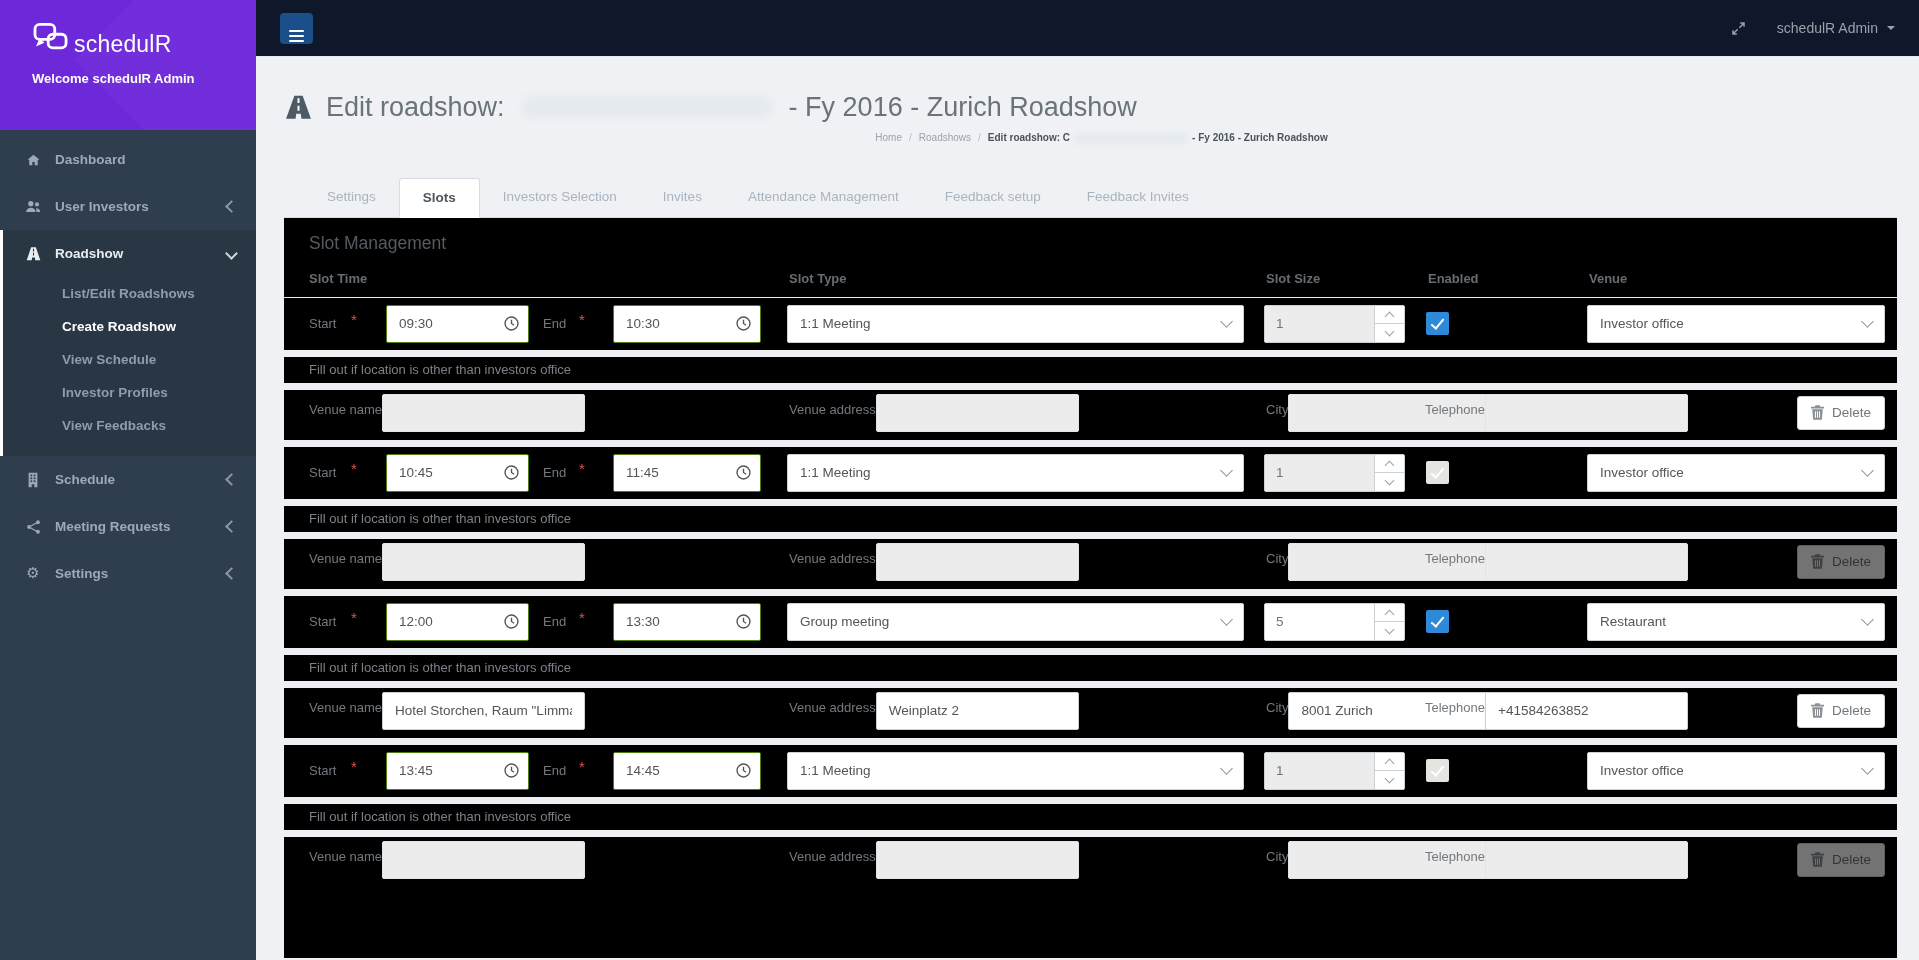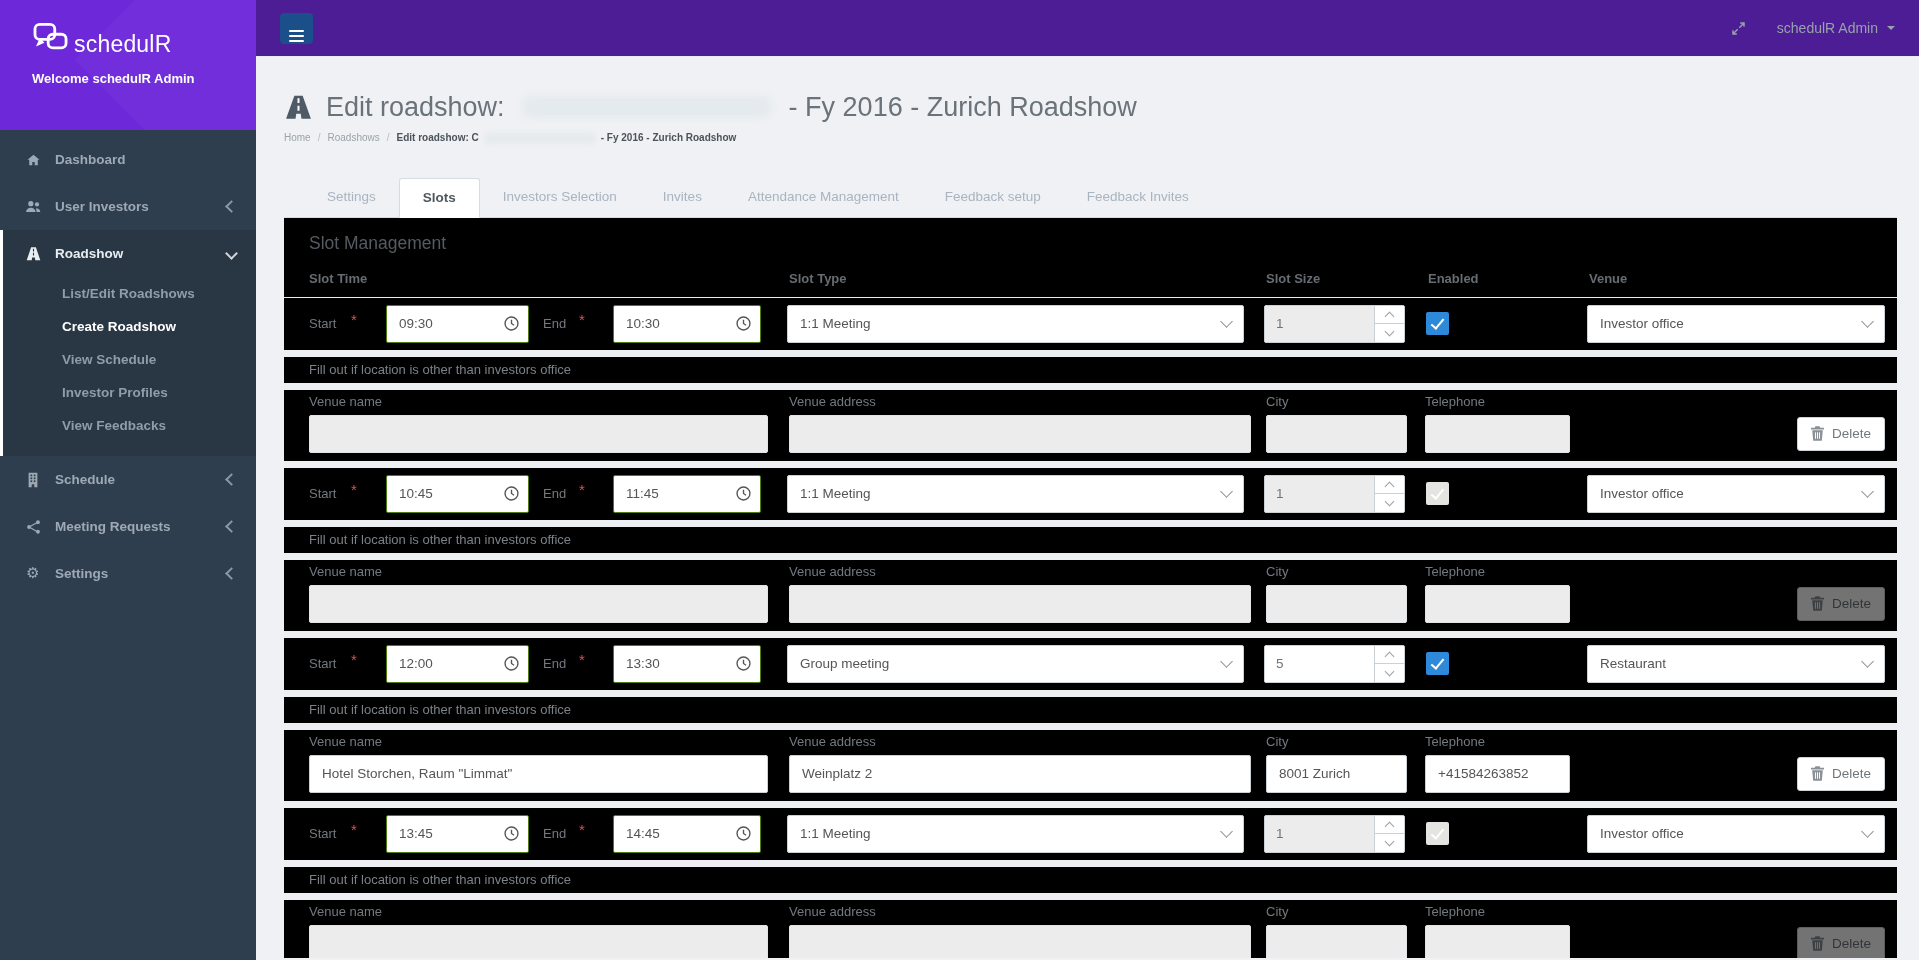--- a/index.html
+++ b/index.html
@@ -25,33 +25,33 @@
   .nav-group.active .nav-item{padding-left:21px;color:#e8edf1;}
   .nav-group.active .ni-icon{color:#e8edf1;}
   .subnav{padding:0 0 14px 0;}
   .sub-item{height:33px;line-height:33px;padding-left:59px;color:#8d9dab;
             font-size:13.5px;font-weight:bold;cursor:pointer;}
   .sub-item.current{color:#ffffff;}
   .gear-glyph{font-family:"DejaVu Sans",sans-serif;font-size:15px;line-height:1;}
 
   
   .main{margin-left:256px;height:960px;position:relative;}
-  .topbar{height:57px;background:#4c1d95;position:relative;border-bottom:1px solid #e9ecee;box-sizing:border-box;}
+  .topbar{height:57px;background:#0f172a;position:relative;border-bottom:1px solid #e9ecee;box-sizing:border-box;}
   .menu-btn{position:absolute;left:24px;top:13px;width:33px;height:31px;background:#1b4f8a;
             border:none;border-radius:4px;cursor:pointer;padding:7px 9px;box-sizing:border-box;}
   .bars,.bars::before,.bars::after{display:block;width:15px;height:2px;background:#fff;border-radius:1px;}
   .bars{position:relative;top:7px;}
   .bars::before{content:"";position:absolute;top:-5px;}
   .bars::after{content:"";position:absolute;top:5px;}
   .topbar-right{position:absolute;right:24px;top:0;height:56px;display:flex;align-items:center;gap:30px;color:#98a2ab;}
   .user-menu{font-size:14px;display:flex;align-items:center;gap:9px;cursor:pointer;color:#98a2ab;}
   .caret-down{width:0;height:0;border:4px solid transparent;border-top-color:#98a2ab;margin-top:4px;}
 
   
-  .page-head{padding:34px 0 34px 28px;}
+  .page-head{padding:34px 0 34px 28px;text-align:center;}
   .page-title{margin:0;font-size:27px;font-weight:400;color:#6a727a;display:flex;align-items:center;gap:13px;line-height:32px;}
   .redact{display:inline-block;background:#e5eaee;filter:blur(3px);border-radius:12px;}
   .redact-lg{width:250px;height:22px;margin:0 4px;}
   .redact-sm{width:112px;height:11px;border-radius:6px;vertical-align:middle;margin:0 5px;filter:blur(2px);}
   .breadcrumb{margin-top:9px;font-size:10px;color:#9aa3ab;}
   .breadcrumb a{color:#9aa3ab;text-decoration:none;cursor:pointer;}
   .bc-sep{margin:0 7px;color:#b6bdc4;}
   .bc-current{color:#4b535a;font-weight:bold;}
 
   
@@ -93,21 +93,21 @@
   .spin-btn.up{border-bottom:1px solid #cbd0d5;}
   .c-up{width:6px;height:6px;border-left:1.5px solid #9aa0a6;border-top:1.5px solid #9aa0a6;transform:rotate(45deg);margin-top:3px;}
   .c-down{width:6px;height:6px;border-left:1.5px solid #9aa0a6;border-top:1.5px solid #9aa0a6;transform:rotate(225deg);margin-bottom:3px;}
   .checkbox{width:23px;height:23px;border-radius:2px;background:#2e8ad8;position:relative;cursor:pointer;}
   .checkbox::after{content:"";position:absolute;left:8px;top:4px;width:5px;height:11px;
                    border:solid #fff;border-width:0 2px 2px 0;transform:rotate(40deg);}
   .checkbox.cb-dis{background:#e4e4e1;cursor:default;}
   .band{height:7px;background:#edeff2;}
   .note{height:26px;line-height:26px;padding-left:25px;font-size:13px;color:#7b8187;}
   .venue-row{display:flex;align-items:flex-end;padding:4px 12px 8px 25px;}
-  .field{display:flex;flex-direction:column;}
+  .field{display:flex;flex-direction:row;align-items:center;}
   .field label{font-size:13px;color:#73797f;margin-bottom:6px;}
   .field input{height:38px;border:1px solid #cbd0d5;border-radius:2px;padding:0 12px;font-size:13.5px;
                color:#555;box-sizing:border-box;background:#fff;outline:none;}
   .field input.dis, .spin input.dis{background:#ececec;border-color:#e2e5e8;}
   .f-name{width:459px;margin-right:21px;}
   .f-addr{width:462px;margin-right:15px;}
   .f-city{width:141px;margin-right:18px;}
   .f-tel{width:145px;}
   .delete-btn{margin-left:auto;height:34px;padding:0 13px;background:#fff;border:1px solid #ccd1d5;border-radius:3px;
               color:#70767c;font-size:13.5px;display:flex;align-items:center;gap:8px;margin-bottom:2px;cursor:pointer;}

